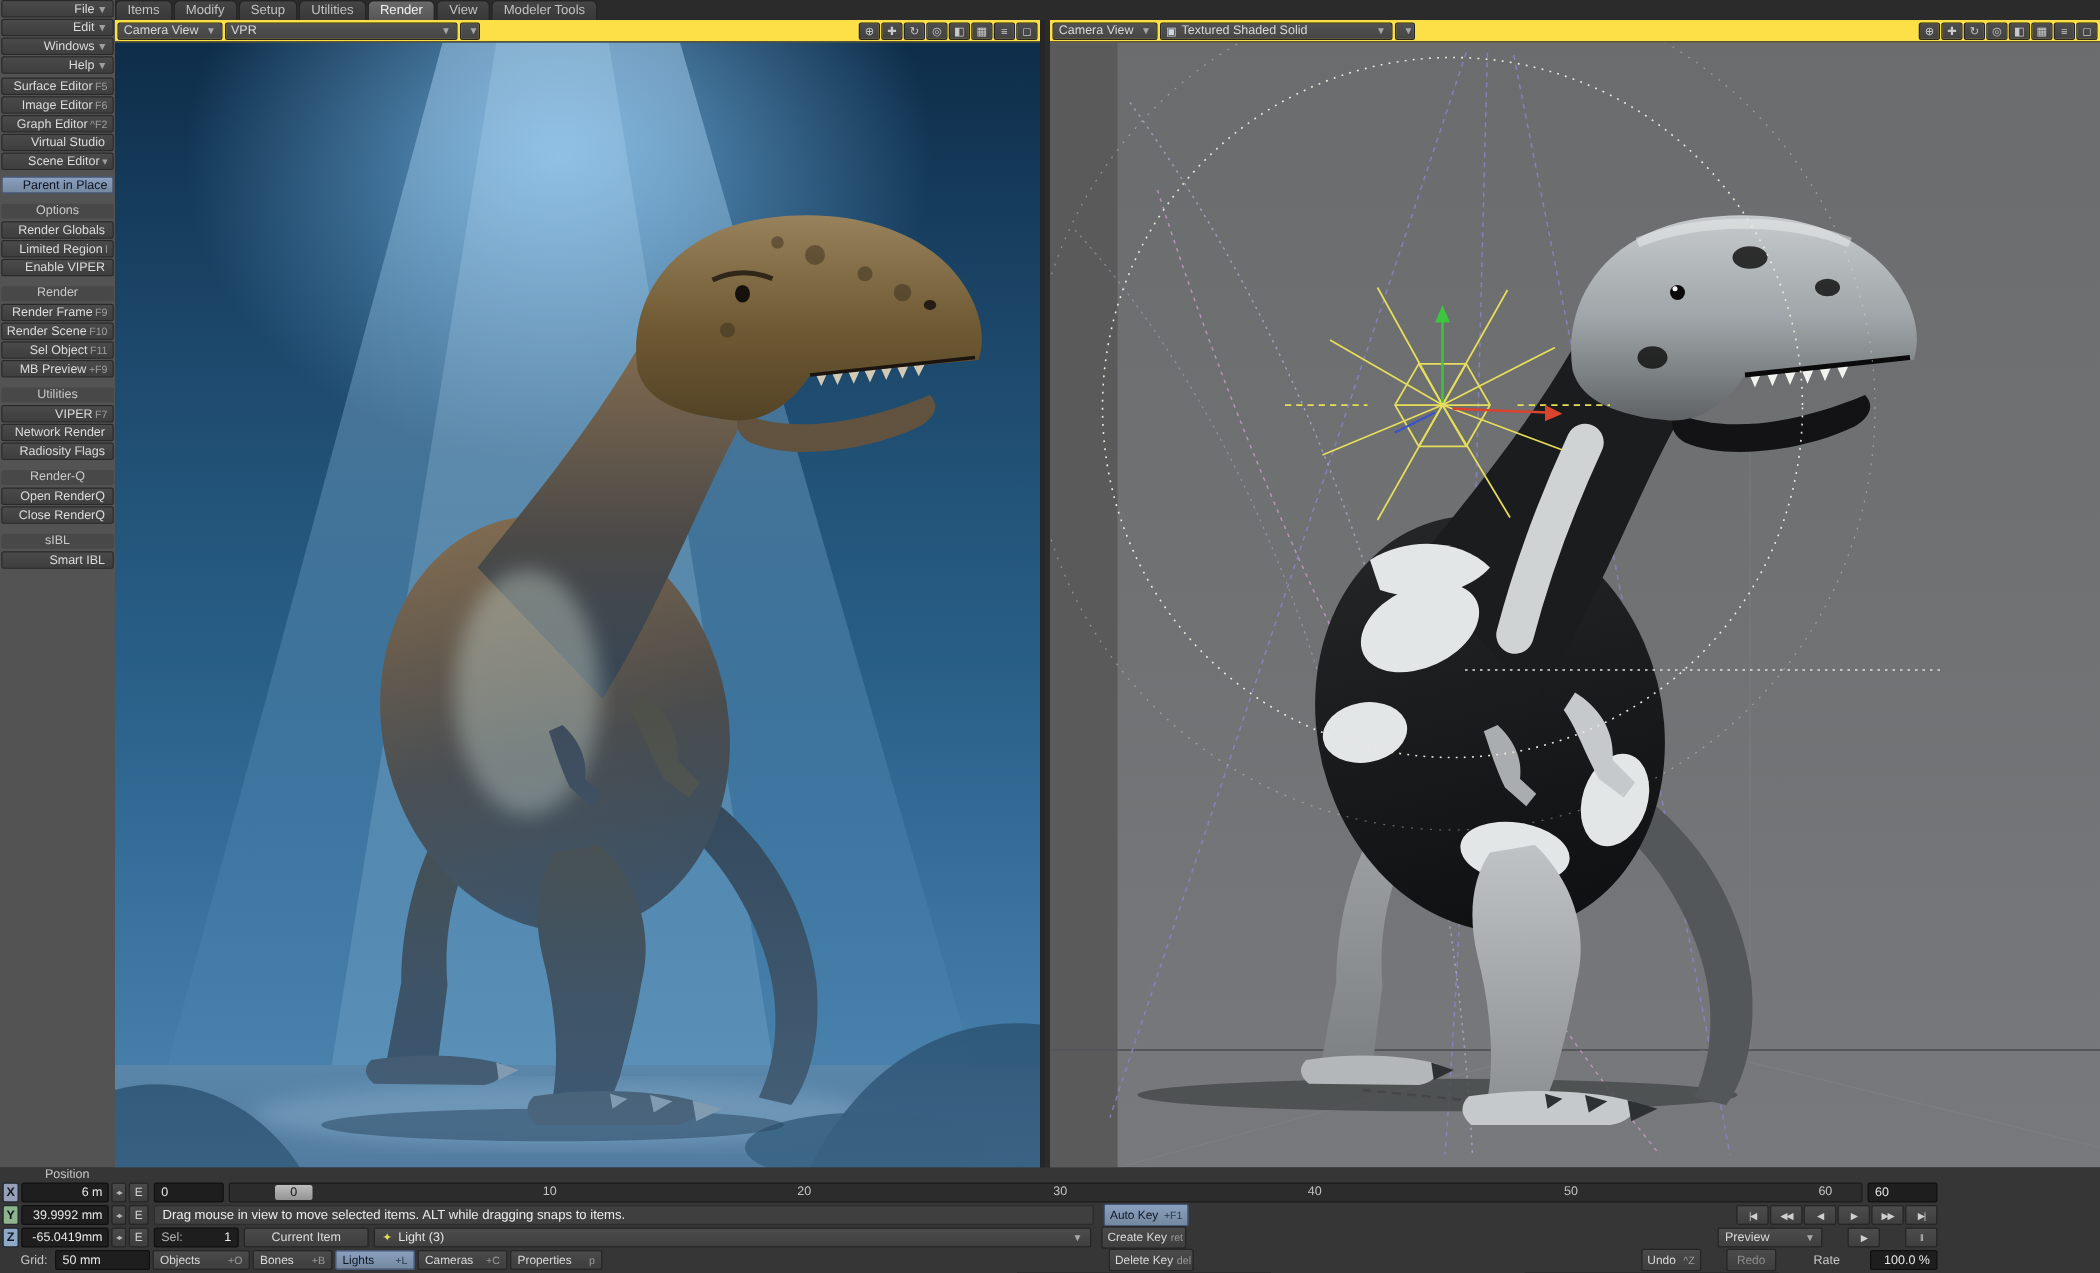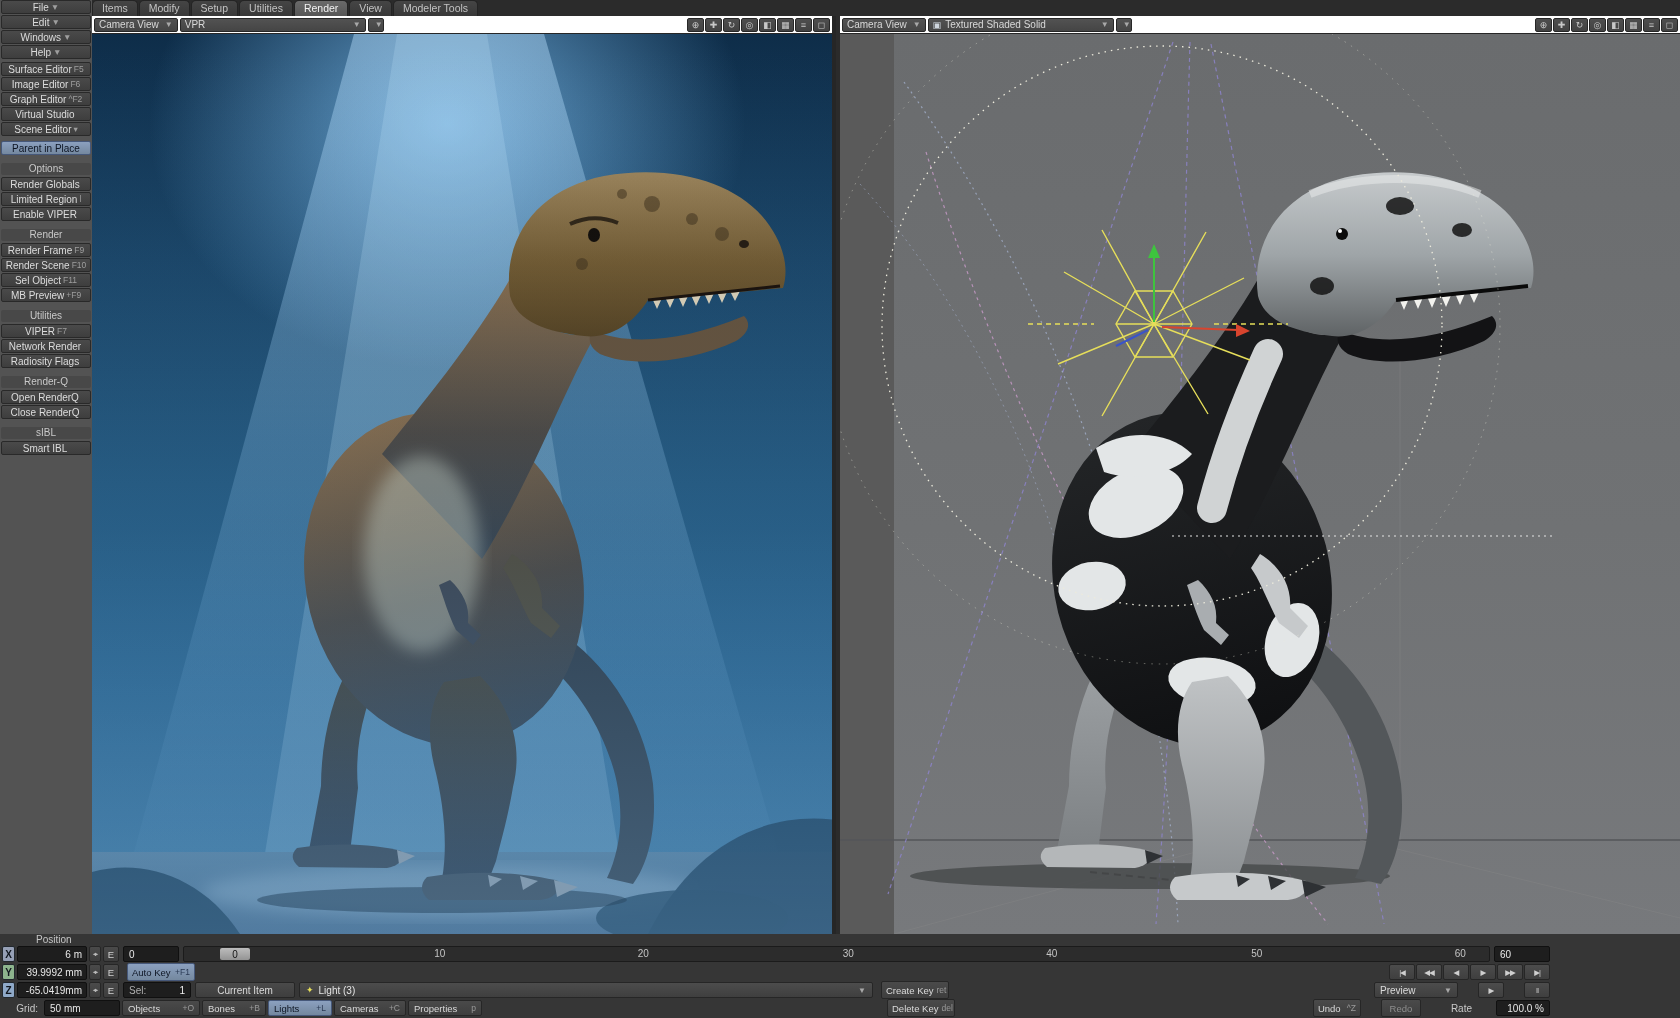--- a/index.html
+++ b/index.html
@@ -7,33 +7,33 @@
   .app { position:relative; width:1680px; height:1018px; color:#d4d4d4; font-size:11px; }
 
   
   .tabs-bar { position:absolute; left:92px; top:0; right:0; height:16px; background:#2b2b2b; display:flex; align-items:flex-end; }
   .tab { height:16px; line-height:15px; padding:0 9px; background:linear-gradient(#454545,#383838); color:#c2c2c2;
          border:1px solid #242424; border-bottom:none; border-radius:5px 5px 0 0; margin-right:1px; font-size:10.5px; cursor:default; }
   .tab.active { background:linear-gradient(#6a6a6a,#565656); color:#f2f2f2; }
 
   
   .sidebar { position:absolute; left:0; top:0; width:92px; height:934px; background:#535353; padding-top:0; }
-  .menu-btn, .tool-btn { display:flex; justify-content:center; align-items:center; height:14px; margin:0 1px 1px 1px;
+  .menu-btn, .tool-btn { display:flex; justify-content:flex-end; align-items:center; height:14px; margin:0 1px 1px 1px;
          padding:0 4px; background:linear-gradient(#4a4a4a,#3e3e3e); border:1px solid #292929; border-radius:2px;
          font-size:10px; color:#dcdcdc; white-space:nowrap; overflow:hidden; }
   .tool-btn .key, .menu-btn .arr { color:#9e9e9e; font-size:8.5px; margin-left:2px; }
   .tool-btn.highlight { background:linear-gradient(#8ba0bf,#74889f); color:#0d1523; border-color:#46587a; }
   .section-title { text-align:center; color:#c9c9c9; font-size:10px; height:12px; line-height:12px; margin:8px 1px 2px 1px; background:#484848; border-radius:2px; }
   .gap8 { height:6px; }
 
   
   .vp { position:absolute; top:16px; height:918px; background:#303030; }
   .vp-left { left:92px; width:744px; border-right:4px solid #262626; }
   .vp-right { left:840px; right:0; }
-  .vp-header { height:18px; background:#ffffff; border-bottom:1px solid #272727; display:flex; align-items:center; padding:0 2px; }
+  .vp-header { height:18px; background:#fde047; border-bottom:1px solid #272727; display:flex; align-items:center; padding:0 2px; }
   .vp-drop { height:14px; margin-right:2px; padding:0 4px; background:linear-gradient(#525252,#454545); border:1px solid #272727;
              border-radius:2px; display:flex; align-items:center; font-size:10px; color:#d8d8d8; white-space:nowrap; }
   .vp-drop .arr { color:#a8a8a8; font-size:8px; margin-left:6px; }
   .vp-drop.wide { width:186px; justify-content:space-between; }
   .vp-drop.mini { width:16px; justify-content:center; padding:0; }
   .vp-drop .mode-ic { color:#cfd6de; font-size:9px; margin-right:4px; }
   .vp-icons { margin-left:auto; display:flex; gap:1px; }
   .vp-icon { width:17px; height:14px; background:linear-gradient(#4e4e4e,#424242); border:1px solid #272727; border-radius:2px;
              display:flex; align-items:center; justify-content:center; font-size:9px; color:#c8c8c8; }
   .canvas { position:relative; width:100%; height:900px; overflow:hidden; }
@@ -469,20 +469,21 @@
         <span class="tick" style="left:97.8%">60</span>
       </div>
       <span class="frame-field" style="margin-left:0">60</span>
     </div>
 
     <div class="row">
       <span class="axis-badge axis-y">Y</span>
       <span class="coord-field">39.9992 mm</span>
       <span class="nudge">◂▸</span>
       <span class="env-btn">E</span>
+      <div class="info-bar">Drag mouse in view to move selected items. ALT while dragging snaps to items.</div>
       <div class="key-btn active">
           <span>Auto Key</span>
           <span class="kk">+F1</span>
         </div>
       <div class="spacer"></div>
       <div class="transport">
         <span class="t-btn">|◀</span>
         <span class="t-btn">◀◀</span>
         <span class="t-btn">◀</span>
         <span class="t-btn">▶</span>

